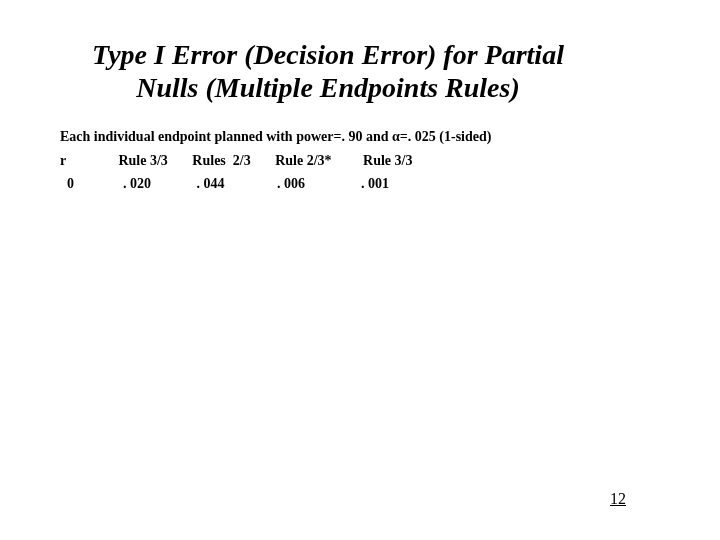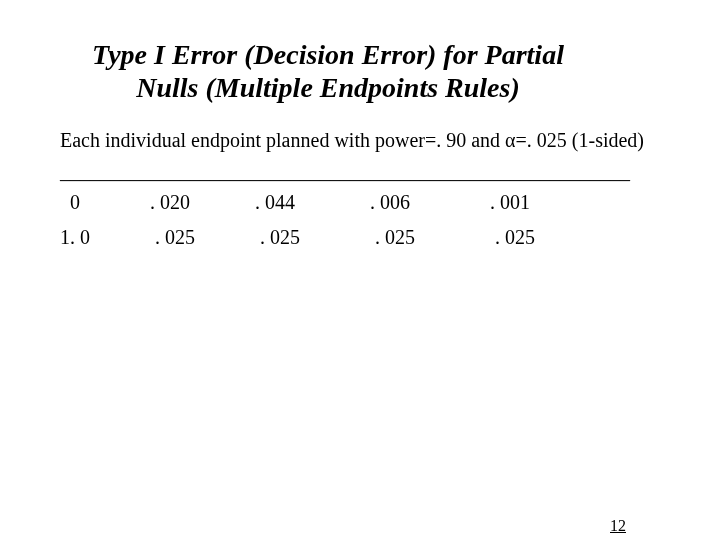--- a/index.html
+++ b/index.html
@@ -20,48 +20,48 @@
   }
   .title {
     font-size: 28px;
     font-style: italic;
     font-weight: bold;
     text-align: center;
     line-height: 1.18;
     margin: 0 0 24px 0;
   }
   .line {
-    font-size: 20px;
+    font-size: 14px;
     line-height: 1.25;
     white-space: pre;
     font-family: "Times New Roman", Times, serif;
+    font-weight: bold;
   }
   .spacer { height: 6px; }
   .spacer2 { height: 10px; }
   .pagenum {
     position: absolute;
     right: 30px;
-    bottom: 5px;
+    bottom: 32px;
     font-size: 16px;
     text-decoration: underline;
   }
 </style>
 </head>
 <body>
 
 <div class="slide">
 
   <h1 class="title">
     <span>Type I Error (Decision Error) for Partial</span><br>
     <span>Nulls (Multiple Endpoints Rules)</span>
   </h1>
 
   <div class="line">Each individual endpoint planned with power=. 90 and α=. 025 (1-sided)</div>
   <div class="spacer"></div>
-  <div class="line">_________________________________________________________</div>
+  <div class="line">r               Rule 3/3       Rules  2/3       Rule 2/3*         Rule 3/3</div>
   <div class="spacer"></div>
   <div class="line">  0              . 020             . 044               . 006                . 001</div>
   <div class="spacer2"></div>
-  <div class="line">1. 0             . 025             . 025               . 025                . 025</div>
   <div class="spacer"></div>
 
   <div class="pagenum">12</div>
 </div>
 
 </body></html>

